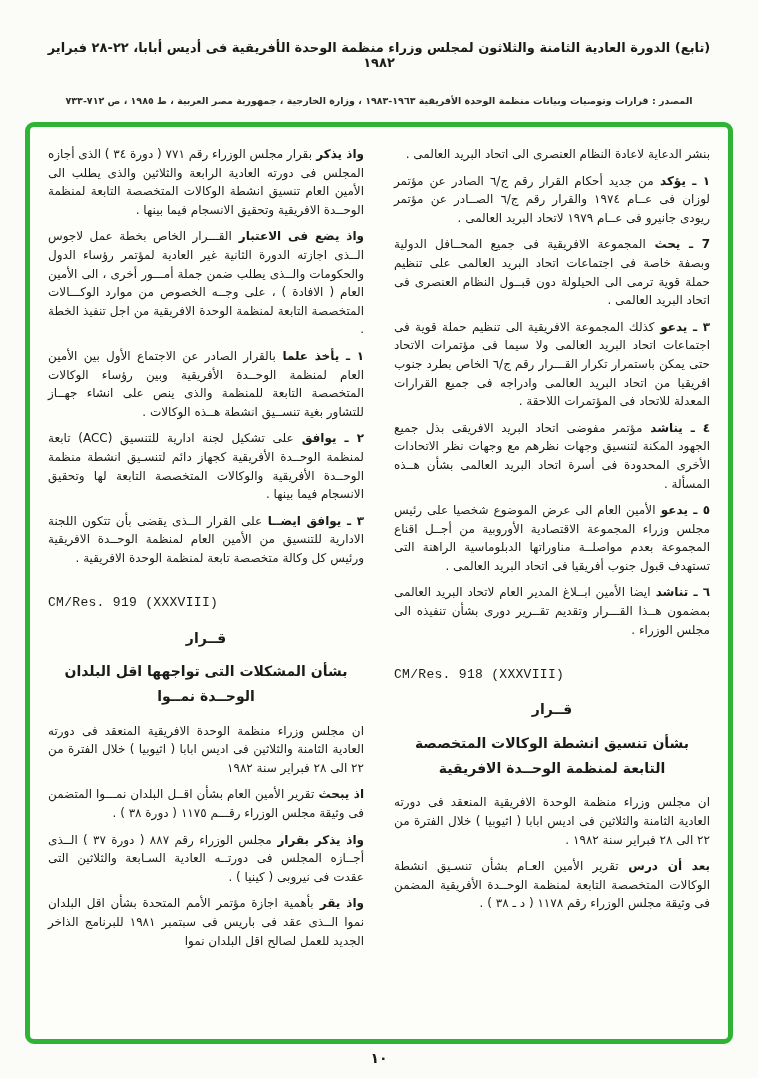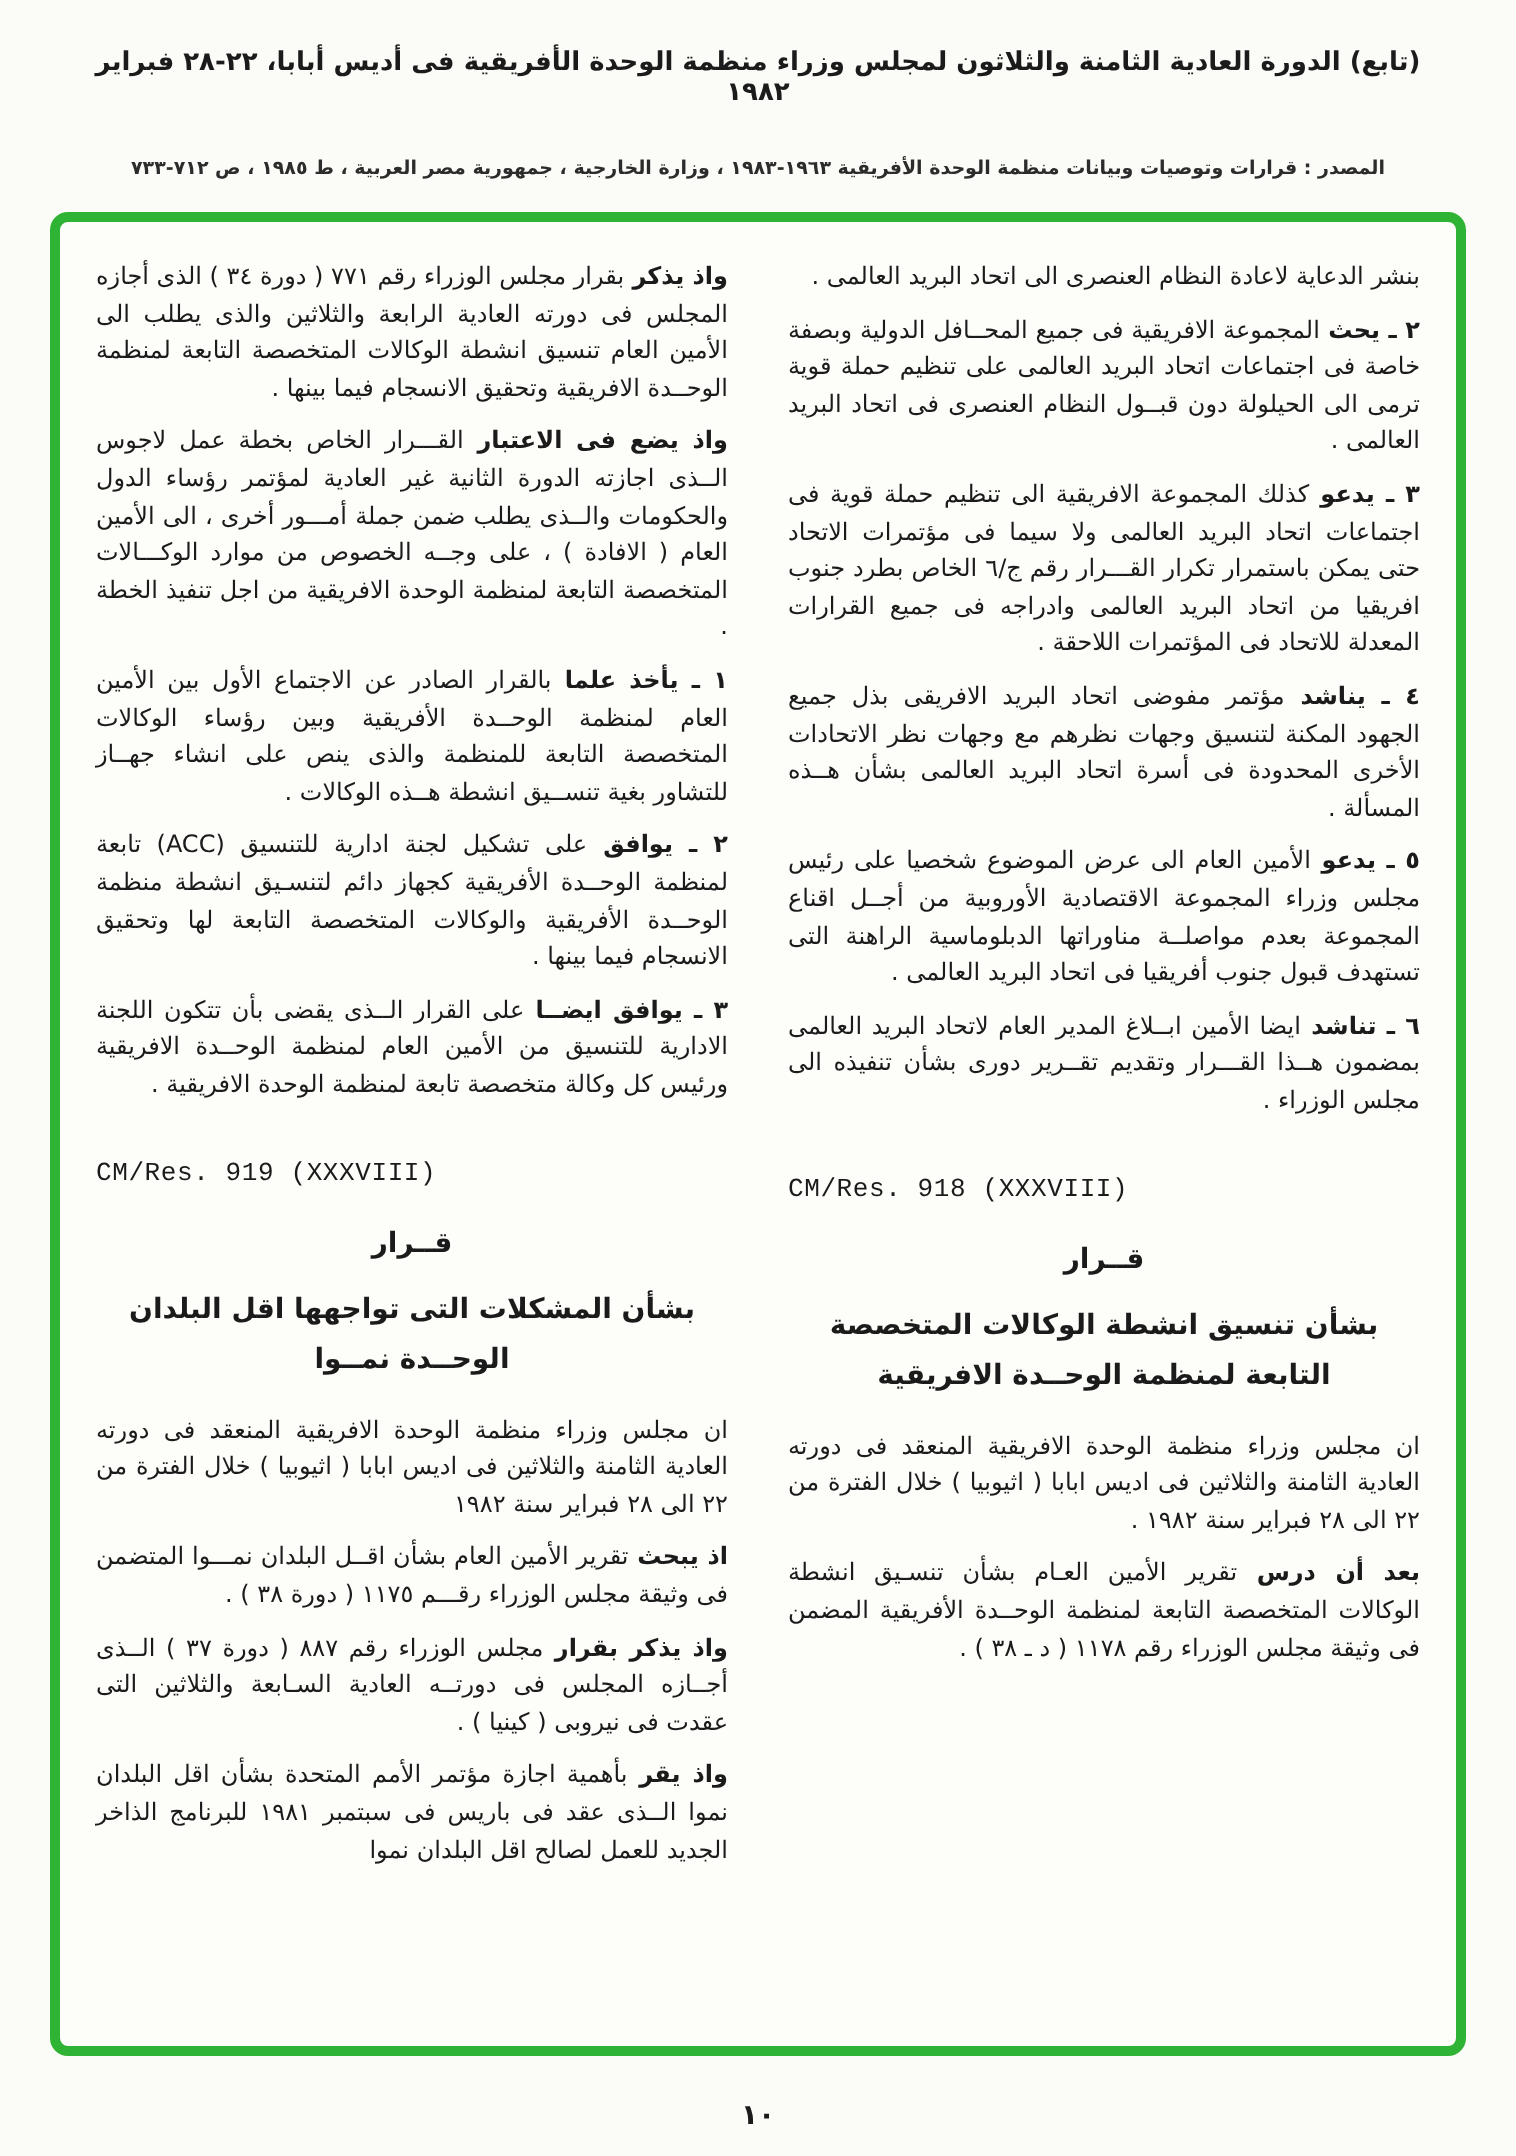--- a/index.html
+++ b/index.html
@@ -12,21 +12,21 @@
     height: 1078px;
     margin: 0 auto;
     background: #fbfbf7;
     overflow: hidden;
     direction: rtl;
     color: #1b1b1b;
   }
 
   
   .page-header {
-    padding-top: 24px;
+    padding-top: 40px;
     text-align: center;
   }
   .header-line1 {
     font-size: 13px;
     font-weight: bold;
     letter-spacing: .2px;
     padding: 0 30px;
   }
   .header-line2 {
     margin-top: 25px;
@@ -107,22 +107,23 @@
     <div class="header-line2">المصدر : قرارات وتوصيات وبيانات منظمة الوحدة الأفريقية ١٩٦٣-١٩٨٣ ، وزارة الخارجية ، جمهورية مصر العربية ، ط ١٩٨٥ ، ص ٧١٢-٧٣٣</div>
   </header>
 
   <main class="frame">
     <div class="cols">
 
       <section class="col col-right">
 
           <p class="para">بنشر الدعاية لاعادة النظام العنصرى الى اتحاد البريد العالمى .</p>
 
+          <p class="para"><b>١ ـ يؤكد </b>من جديد أحكام القرار رقم ج/٦ الصادر عن مؤتمر لوزان فى عــام ١٩٧٤ والقرار رقم ج/٦ الصــادر عن مؤتمر ريودى جانيرو فى عــام ١٩٧٩ لاتحاد البريد العالمى .</p>
 
-          <p class="para"><b>٢ ـ يحث </b>المجموعة الافريقية فى جميع المحــافل الدولية وبصفة خاصة فى اجتماعات اتحاد البريد العالمى على تنظيم حملة قوية ترمى الى الحيلولة دون قبــول النظام العنصرى فى اتحاد البريد العالمى .</p>
+          <p class="para"><b>7 ـ يحث </b>المجموعة الافريقية فى جميع المحــافل الدولية وبصفة خاصة فى اجتماعات اتحاد البريد العالمى على تنظيم حملة قوية ترمى الى الحيلولة دون قبــول النظام العنصرى فى اتحاد البريد العالمى .</p>
 
           <p class="para"><b>٣ ـ يدعو </b>كذلك المجموعة الافريقية الى تنظيم حملة قوية فى اجتماعات اتحاد البريد العالمى ولا سيما فى مؤتمرات الاتحاد حتى يمكن باستمرار تكرار القـــرار رقم ج/٦ الخاص بطرد جنوب افريقيا من اتحاد البريد العالمى وادراجه فى جميع القرارات المعدلة للاتحاد فى المؤتمرات اللاحقة .</p>
 
           <p class="para"><b>٤ ـ يناشد </b>مؤتمر مفوضى اتحاد البريد الافريقى بذل جميع الجهود المكنة لتنسيق وجهات نظرهم مع وجهات نظر الاتحادات الأخرى المحدودة فى أسرة اتحاد البريد العالمى بشأن هــذه المسألة .</p>
 
           <p class="para"><b>٥ ـ يدعو </b>الأمين العام الى عرض الموضوع شخصيا على رئيس مجلس وزراء المجموعة الاقتصادية الأوروبية من أجــل اقناع المجموعة بعدم مواصلــة مناوراتها الدبلوماسية الراهنة التى تستهدف قبول جنوب أفريقيا فى اتحاد البريد العالمى .</p>
 
           <p class="para"><b>٦ ـ تناشد </b>ايضا الأمين ابــلاغ المدير العام لاتحاد البريد العالمى بمضمون هــذا القـــرار وتقديم تقــرير دورى بشأن تنفيذه الى مجلس الوزراء .</p>
 
           <p class="para ref">CM/Res. 918 (XXXVIII)</p>

